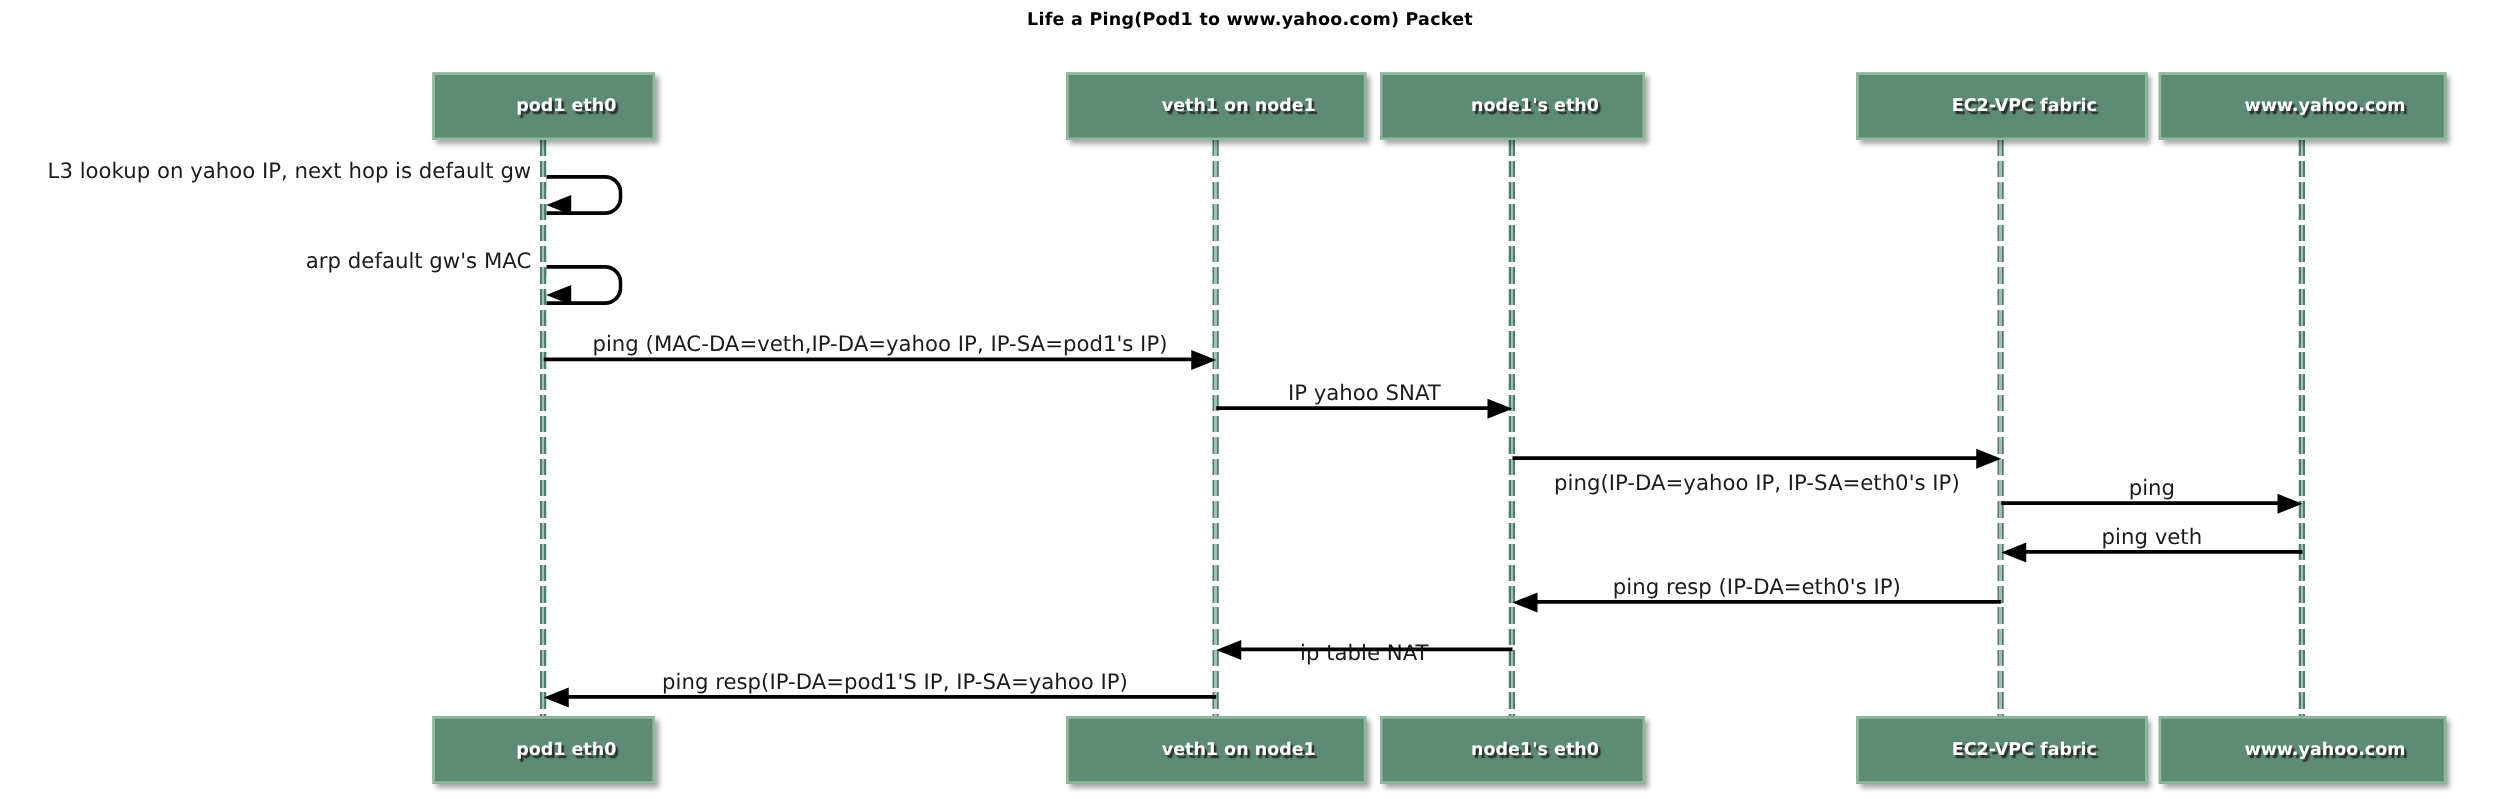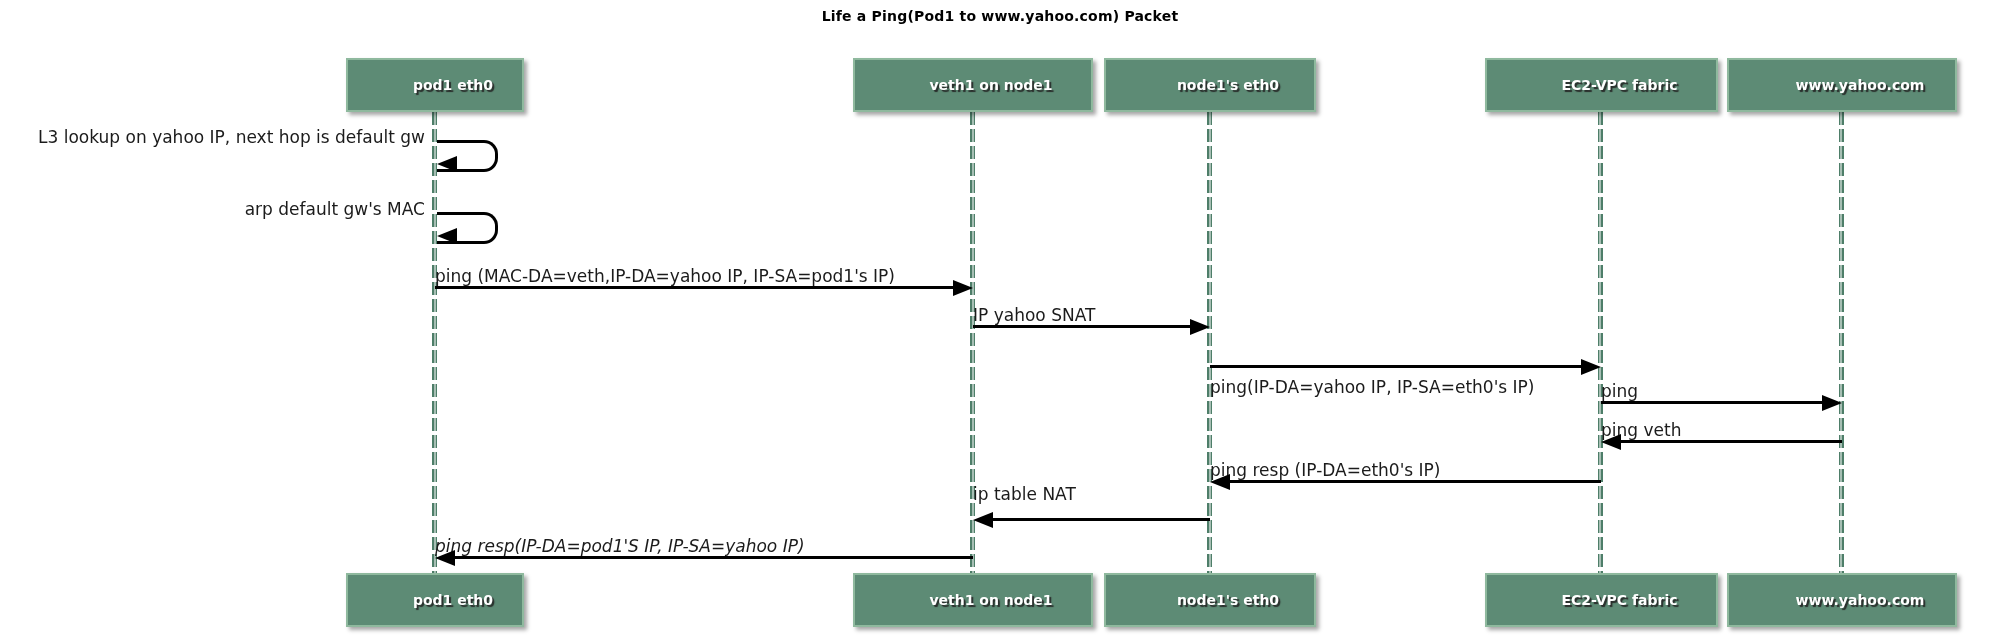--- a/index.html
+++ b/index.html
@@ -21,21 +21,21 @@
     text-shadow:2px 2px 1px rgba(35,35,35,0.9);
     margin-left:36px;
   }
   .lifeline{
     position:absolute;width:5px;z-index:1;
     background-image:
       linear-gradient(to right, rgba(255,255,255,0) 0 1.5px, rgba(255,255,255,0.5) 1.5px 3.5px, rgba(255,255,255,0) 3.5px 5px),
       repeating-linear-gradient(to bottom, #4E7E69 0 13px, rgba(0,0,0,0) 13px 17px);
   }
   .msg-label{
-    position:absolute;font-size:17px;color:#1b1b1b;text-align:left;
+    position:absolute;font-size:17px;color:#1b1b1b;text-align:center;
     white-space:nowrap;height:22px;line-height:22px;z-index:2;
   }
   .msg-label.right-align{text-align:right;}
   .arrow-line{position:absolute;height:3px;background:#000;z-index:2;}
   .ah-r{position:absolute;width:0;height:0;border-top:8px solid transparent;
     border-bottom:8px solid transparent;border-left:20px solid #000;z-index:2;}
   .ah-l{position:absolute;width:0;height:0;border-top:8px solid transparent;
     border-bottom:8px solid transparent;border-right:20px solid #000;z-index:2;}
   .self-loop{
     position:absolute;width:58px;height:26px;z-index:2;
@@ -113,21 +113,21 @@
   <div class="ah-r" style="left:1822px;top:395px;"></div>
 
   <div class="msg-label" style="left:1601px;top:419px;width:241px;">ping veth</div>
   <div class="arrow-line" style="left:1619px;top:440px;width:223px;"></div>
   <div class="ah-l" style="left:1601px;top:434px;"></div>
 
   <div class="msg-label" style="left:1210px;top:459px;width:391px;">ping resp (IP-DA=eth0's IP)</div>
   <div class="arrow-line" style="left:1228px;top:480px;width:373px;"></div>
   <div class="ah-l" style="left:1210px;top:474px;"></div>
 
-  <div class="msg-label" style="left:973px;top:483px;width:237px;">ip table NAT</div>
+  <div class="msg-label" style="left:973px;top:512px;width:237px;">ip table NAT</div>
   <div class="arrow-line" style="left:991px;top:518px;width:219px;"></div>
   <div class="ah-l" style="left:973px;top:512px;"></div>
 
-  <div class="msg-label" style="left:435px;top:535px;width:562px;font-style:italic;">ping resp(IP-DA=pod1'S IP, IP-SA=yahoo IP)</div>
+  <div class="msg-label" style="left:435px;top:535px;width:562px;">ping resp(IP-DA=pod1'S IP, IP-SA=yahoo IP)</div>
   <div class="arrow-line" style="left:453px;top:556px;width:520px;"></div>
   <div class="ah-l" style="left:435px;top:550px;"></div>
 
 </div>
 
 </body></html>

